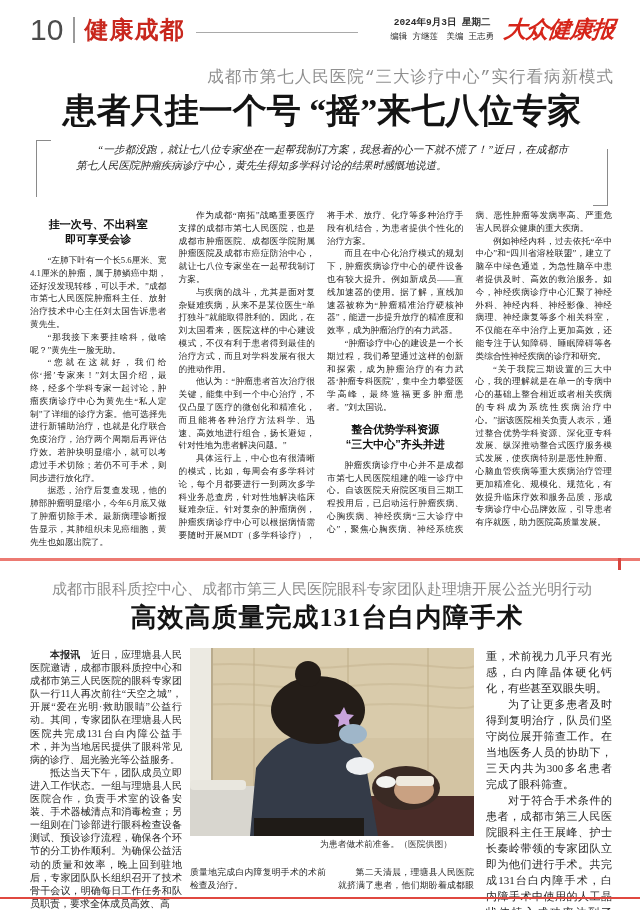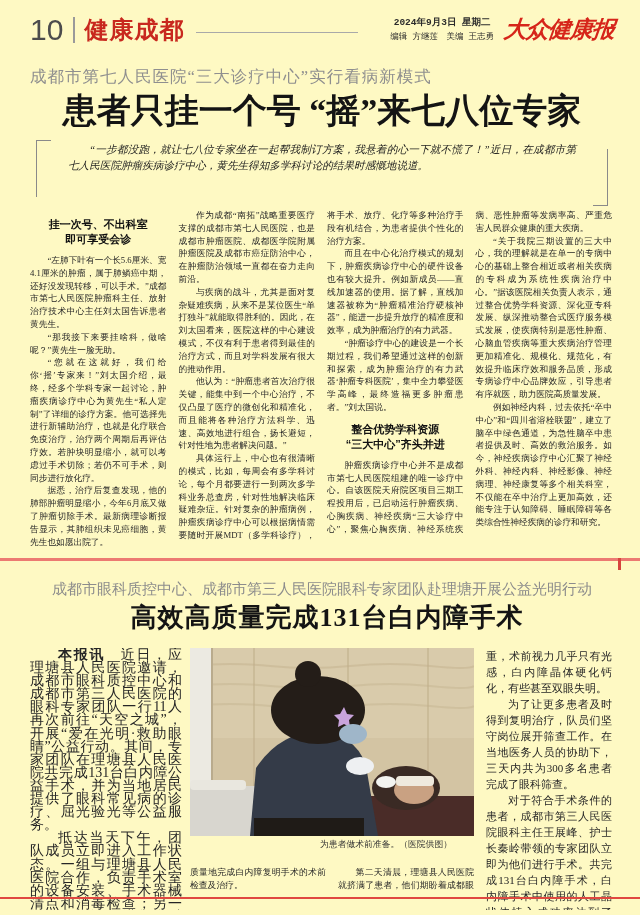--- a/index.html
+++ b/index.html
@@ -1,38 +1,38 @@
 <!DOCTYPE html>
 <html><head>
 <meta charset="utf-8">
 <style>
   html,body { margin:0; padding:0; background:#e9e9e7; }
   .page {
     position:relative; width:640px; height:915px; margin:0 auto;
-    background:#fef9c3; overflow:hidden;
+    background:#ffffff; overflow:hidden;
     font-family:"Liberation Serif","DejaVu Serif",serif; color:#222;
   }
   
   .hdr { position:absolute; top:14px; left:30px; right:26px; display:flex; align-items:center; }
   .page-num { font-family:"Liberation Sans","DejaVu Sans",sans-serif; font-size:30px; color:#4c4c4c; line-height:1; }
   .hdr-vbar { width:2px; height:26px; background:#9a9a9a; margin:0 9px 0 10px; }
   .section-title { font-size:24px; font-weight:bold; color:#c8281e; letter-spacing:1px; line-height:1; }
   .hdr-rule { flex:1; height:1px; background:#a9a9a9; margin:6px 12px 0 12px; }
   .hdr-meta { text-align:center; font-family:Liberation Mono, monospace; color:#2b2b2b; white-space:nowrap;margin-left:20px; }
   .hdr-date { font-size:9.5px; font-weight:bold; }
   .hdr-staff { font-size:8.5px; margin-top:2px; }
   .masthead { font-size:23px; font-weight:bold; font-style:italic; color:#d6251a;
               margin-left:10px; letter-spacing:-1px; transform:skewX(-6deg); white-space:nowrap; }
   
-  .a1-kicker { position:absolute; top:66px; left:30px; right:26px; text-align:left;
-               font-family:Liberation Serif, serif; font-size:16.5px; color:#8f8f8f; letter-spacing:1px; }
+  .a1-kicker { position:absolute; top:66px; left:30px; right:26px; text-align:right;
+               font-family:Liberation Mono, monospace; font-size:16.5px; color:#8f8f8f; letter-spacing:1px; }
   .a1-headline { position:absolute; top:88px; left:10px; right:6px; text-align:center;
                  font-size:34px; font-weight:900; color:#141414; letter-spacing:0px; }
   .lede { position:absolute; top:140px; left:36px; right:32px; height:62px;
-          font-size:10.6px; line-height:16px; font-style:italic; color:#1d1d1d; padding:2px 32px; }
+          font-size:10.6px; line-height:16px; font-style:italic; color:#1d1d1d; padding:2px 40px; }
   .lede p { margin:0; text-indent:2em; text-align:justify; }
   .corner-l { position:absolute; left:0; top:0; width:14px; height:56px; border-left:1.5px solid #8a8a8a; border-top:1.5px solid #8a8a8a; }
   .corner-r { position:absolute; right:0; bottom:0; width:14px; height:56px; border-right:1.5px solid #8a8a8a; border-bottom:1.5px solid #8a8a8a; }
   
   .a1-body { position:absolute; top:209px; left:30px; width:582px; height:345px;
              column-count:4; column-gap:12px; overflow:hidden;
              font-size:8.7px; line-height:12.8px; text-align:justify; color:#262626; }
   .para { margin:0; text-indent:2em; }
   .para.noindent { text-indent:0; }
   .sub-heading { font-family:"Liberation Sans","DejaVu Sans",sans-serif; text-align:center;
@@ -41,21 +41,21 @@
   .lead-tag { font-weight:bold; font-family:"Liberation Sans","DejaVu Sans",sans-serif; }
   
   .divider { position:absolute; top:558px; left:0; width:640px; height:3px; background:#ec7a72; }
   .divider .cap { position:absolute; right:19px; top:0; width:3px; height:12px; background:#d6453e; }
   
   .a2-kicker { position:absolute; top:580px; left:20px; right:16px; text-align:center;
                font-family:"Liberation Sans","DejaVu Sans",sans-serif; font-size:15px; color:#8c8c8c; }
   .a2-headline { position:absolute; top:600px; left:20px; right:6px; text-align:center;
                  font-size:26px; font-weight:900; color:#141414; letter-spacing:1px; }
   .a2-left { position:absolute; top:648px; left:30px; width:152px; height:262px; overflow:hidden;
-             font-size:14px; line-height:13.1px; text-align:justify; color:#262626; }
+             font-size:10px; line-height:13.1px; text-align:justify; color:#262626; }
   .a2-right { position:absolute; top:648px; left:486px; width:126px; height:262px; overflow:hidden;
               font-size:11px; line-height:16px; text-align:justify; color:#262626; }
   .photo-wrap { position:absolute; top:648px; left:190px; width:284px; }
   .photo { width:284px; height:188px; display:block; }
   .photo-caption { font-size:8.8px; font-weight:normal; color:#333; text-align:right; padding:3px 22px 0 0;
                    font-family:"Liberation Sans","DejaVu Sans",sans-serif; }
   .a2-mid { position:absolute; top:866px; left:190px; width:284px; height:42px; overflow:hidden;
             column-count:2; column-gap:12px; font-size:8.8px; line-height:13.1px; text-align:justify; color:#262626; }
   .bottom-rule { position:absolute; top:897px; left:0; width:640px; height:2px; background:#e04840; }
 </style>
@@ -84,30 +84,30 @@
     <span class="corner-r"></span>
     <p>“一步都没跑，就让七八位专家坐在一起帮我制订方案，我悬着的心一下就不慌了！”近日，在成都市第七人民医院肿瘤疾病诊疗中心，黄先生得知多学科讨论的结果时感慨地说道。</p>
   </div>
 
   <div class="a1-body">
       <h3 class="sub-heading">挂一次号、不出科室<br>即可享受会诊</h3>
       <p class="para">“左肺下叶有一个长5.6厘米、宽4.1厘米的肿瘤，属于肺鳞癌中期，还好没发现转移，可以手术。”成都市第七人民医院肿瘤科主任、放射治疗技术中心主任刘太国告诉患者黄先生。</p>
       <p class="para">“那我接下来要挂啥科，做啥呢？”黄先生一脸无助。</p>
       <p class="para">“您就在这就好，我们给你‘摇’专家来！”刘太国介绍，最终，经多个学科专家一起讨论，肿瘤疾病诊疗中心为黄先生“私人定制”了详细的诊疗方案。他可选择先进行新辅助治疗，也就是化疗联合免疫治疗，治疗两个周期后再评估疗效。若肿块明显缩小，就可以考虑过手术切除；若仍不可手术，则同步进行放化疗。</p>
       <p class="para">据悉，治疗后复查发现，他的肺部肿瘤明显缩小，今年6月底又做了肿瘤切除手术。最新病理诊断报告显示，其肺组织未见癌细胞，黄先生也如愿出院了。</p>
-      <p class="para">作为成都“南拓”战略重要医疗支撑的成都市第七人民医院，也是成都市肿瘤医院、成都医学院附属肿瘤医院及成都市癌症防治中心，在肿瘤防治领域一直都在奋力走向前沿。</p>
+      <p class="para">作为成都“南拓”战略重要医疗支撑的成都市第七人民医院，也是成都市肿瘤医院、成都医学院附属肿瘤医院及成都市癌症防治中心，就让七八位专家坐在一起帮我制订方案。</p>
       <p class="para">与疾病的战斗，尤其是面对复杂疑难疾病，从来不是某位医生“单打独斗”就能取得胜利的。因此，在刘太国看来，医院这样的中心建设模式，不仅有利于患者得到最佳的治疗方式，而且对学科发展有很大的推动作用。</p>
       <p class="para">他认为：“肿瘤患者首次治疗很关键，能集中到一个中心治疗，不仅凸显了医疗的微创化和精准化，而且能将各种治疗方法科学、迅速、高效地进行组合，扬长避短，针对性地为患者解决问题。”</p>
       <p class="para">具体运行上，中心也有很清晰的模式，比如，每周会有多学科讨论，每个月都要进行一到两次多学科业务总查房，针对性地解决临床疑难杂症。针对复杂的肿瘤病例，肿瘤疾病诊疗中心可以根据病情需要随时开展MDT（多学科诊疗），将手术、放疗、化疗等多种治疗手段有机结合，为患者提供个性化的治疗方案。</p>
       <p class="para">而且在中心化治疗模式的规划下，肿瘤疾病诊疗中心的硬件设备也有较大提升。例如新成员——直线加速器的使用。据了解，直线加速器被称为“肿瘤精准治疗硬核神器”，能进一步提升放疗的精准度和效率，成为肿瘤治疗的有力武器。</p>
       <p class="para">“肿瘤诊疗中心的建设是一个长期过程，我们希望通过这样的创新和探索，成为肿瘤治疗的有力武器‘肿瘤专科医院’，集中全力攀登医学高峰，最终造福更多肿瘤患者。”刘太国说。</p>
       <h3 class="sub-heading">整合优势学科资源<br>“三大中心”齐头并进</h3>
       <p class="para">肿瘤疾病诊疗中心并不是成都市第七人民医院组建的唯一诊疗中心。自该医院天府院区项目三期工程投用后，已启动运行肿瘤疾病、心胸疾病、神经疾病“三大诊疗中心”，聚焦心胸疾病、神经系统疾病、恶性肿瘤等发病率高、严重危害人民群众健康的重大疾病。</p>
+      <p class="para">例如神经内科，过去依托“卒中中心”和“四川省溶栓联盟”，建立了脑卒中绿色通道，为急性脑卒中患者提供及时、高效的救治服务。如今，神经疾病诊疗中心汇聚了神经外科、神经内科、神经影像、神经病理、神经康复等多个相关科室，不仅能在卒中治疗上更加高效，还能专注于认知障碍、睡眠障碍等各类综合性神经疾病的诊疗和研究。</p>
       <p class="para">“关于我院三期设置的三大中心，我的理解就是在单一的专病中心的基础上整合相近或者相关疾病的专科成为系统性疾病治疗中心。”据该医院相关负责人表示，通过整合优势学科资源、深化亚专科发展、纵深推动整合式医疗服务模式发展，使疾病特别是恶性肿瘤、心脑血管疾病等重大疾病治疗管理更加精准化、规模化、规范化，有效提升临床疗效和服务品质，形成专病诊疗中心品牌效应，引导患者有序就医，助力医院高质量发展。</p>
-      <p class="para">例如神经内科，过去依托“卒中中心”和“四川省溶栓联盟”，建立了脑卒中绿色通道，为急性脑卒中患者提供及时、高效的救治服务。如今，神经疾病诊疗中心汇聚了神经外科、神经内科、神经影像、神经病理、神经康复等多个相关科室，不仅能在卒中治疗上更加高效，还能专注于认知障碍、睡眠障碍等各类综合性神经疾病的诊疗和研究。</p>
     </div>
 
   <div class="divider">
       <span class="cap"></span>
     </div>
 
   <div class="a2-kicker">成都市眼科质控中心、成都市第三人民医院眼科专家团队赴理塘开展公益光明行动</div>
   <div class="a2-headline">高效高质量完成131台白内障手术</div>
 
   <div class="a2-left">

